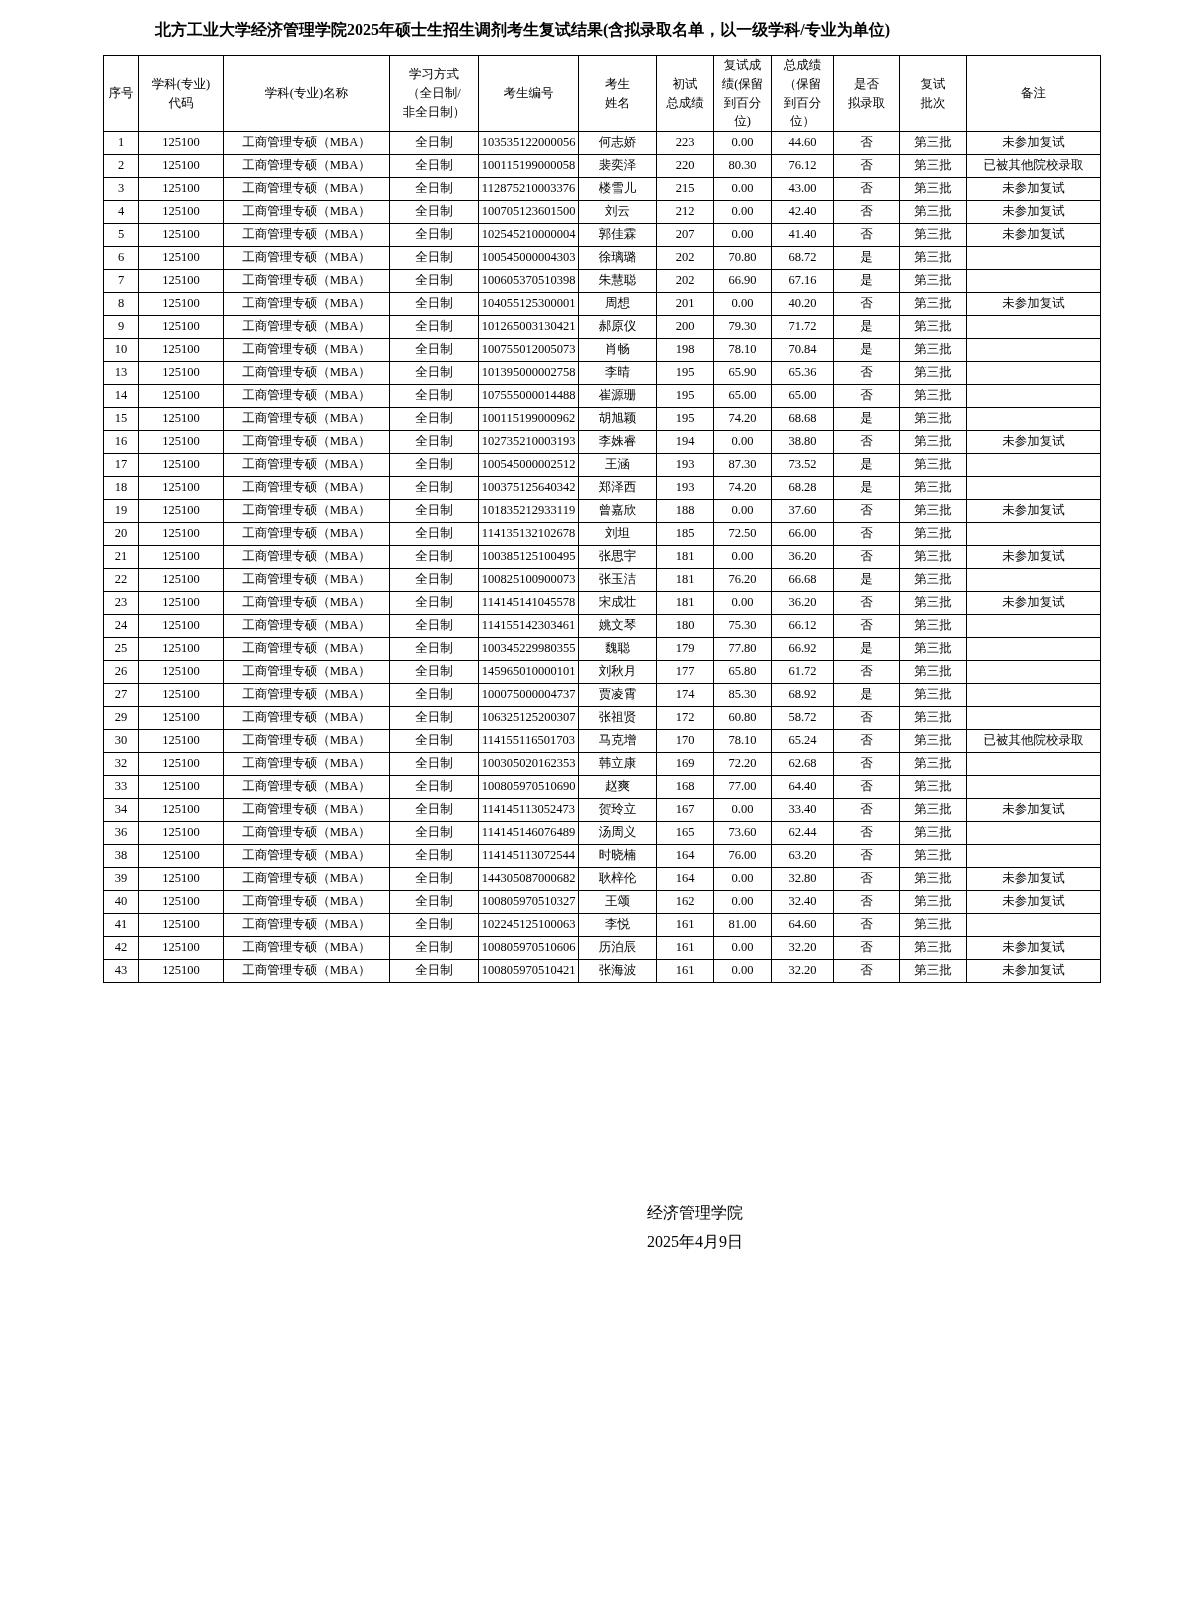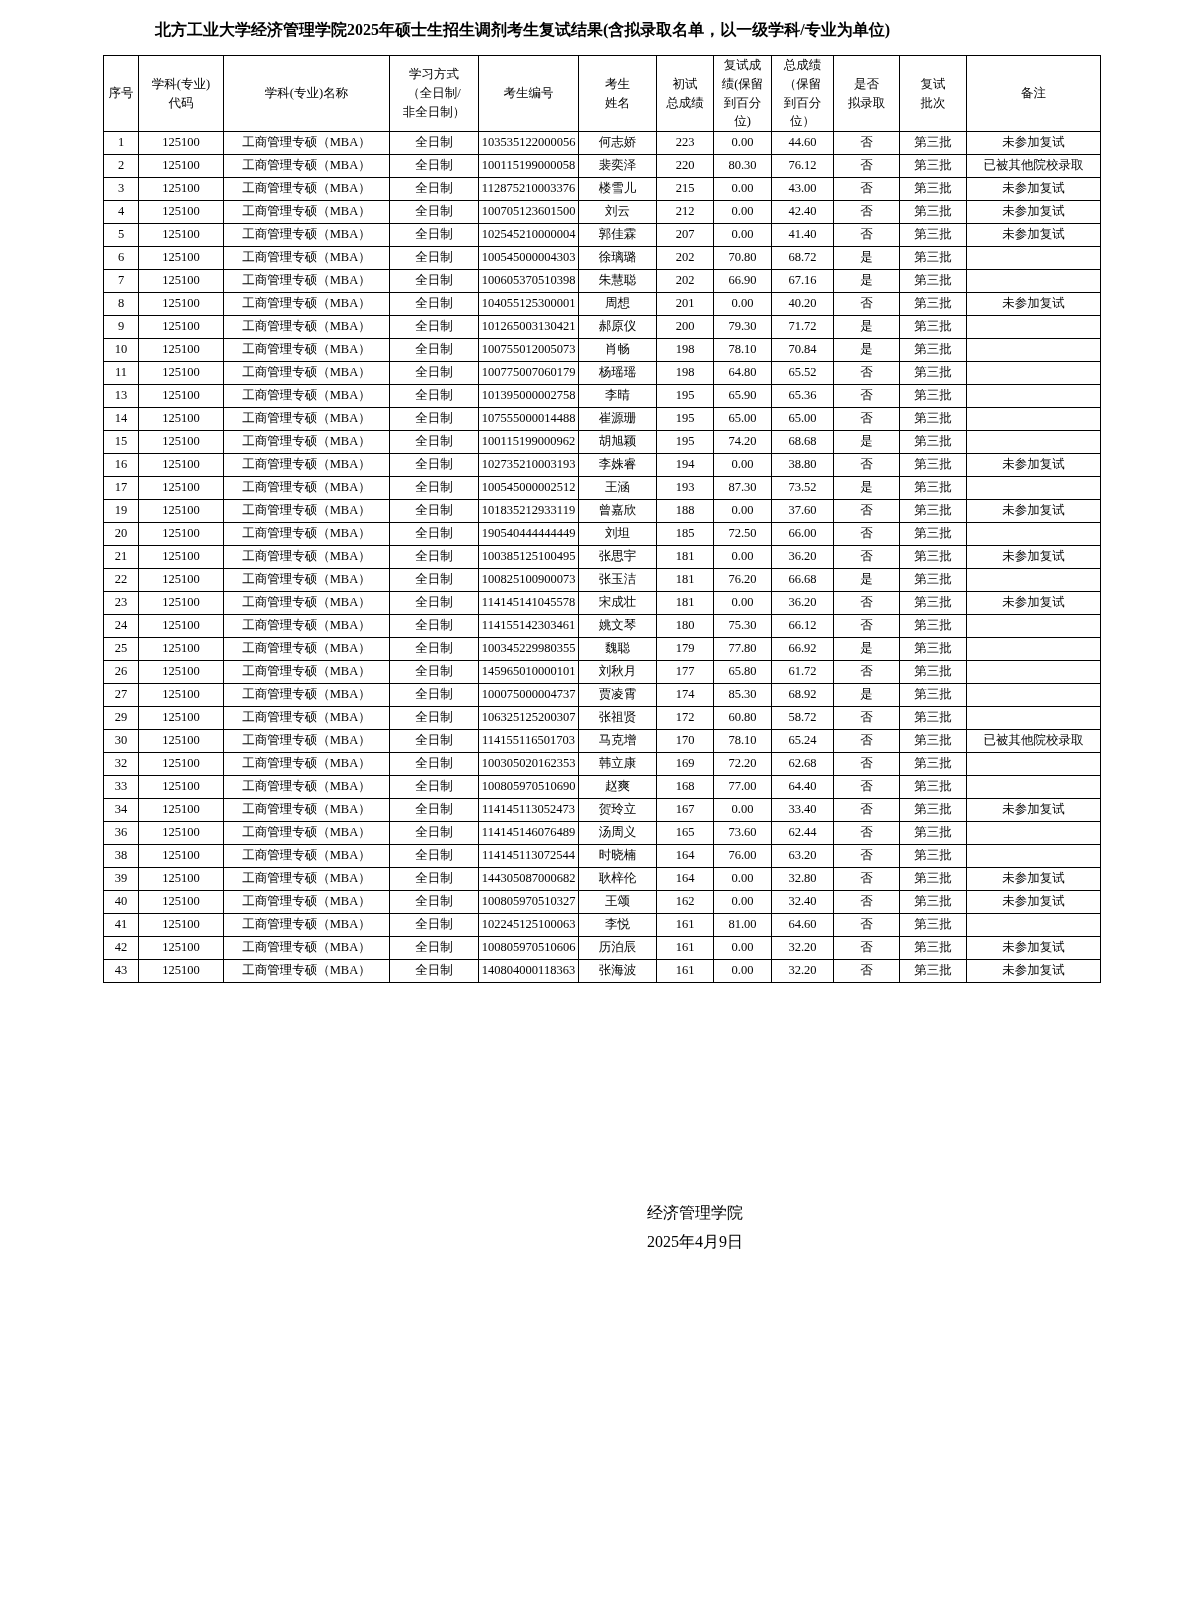--- a/index.html
+++ b/index.html
@@ -252,34 +252,20 @@
         <td>100755012005073</td>
         <td>肖畅</td>
         <td>198</td>
         <td>78.10</td>
         <td>70.84</td>
         <td>是</td>
         <td>第三批</td>
         <td></td>
       </tr>
       <tr>
-        <td>11</td>
-        <td>125100</td>
-        <td>工商管理专硕（MBA）</td>
-        <td>全日制</td>
-        <td>100775007060179</td>
-        <td>杨瑶瑶</td>
-        <td>198</td>
-        <td>64.80</td>
-        <td>65.52</td>
-        <td>否</td>
-        <td>第三批</td>
-        <td></td>
-      </tr>
-      <tr>
         <td>13</td>
         <td>125100</td>
         <td>工商管理专硕（MBA）</td>
         <td>全日制</td>
         <td>101395000002758</td>
         <td>李晴</td>
         <td>195</td>
         <td>65.90</td>
         <td>65.36</td>
         <td>否</td>
@@ -336,39 +322,53 @@
         <td>100545000002512</td>
         <td>王涵</td>
         <td>193</td>
         <td>87.30</td>
         <td>73.52</td>
         <td>是</td>
         <td>第三批</td>
         <td></td>
       </tr>
       <tr>
+        <td>18</td>
+        <td>125100</td>
+        <td>工商管理专硕（MBA）</td>
+        <td>全日制</td>
+        <td>100375125640342</td>
+        <td>郑泽西</td>
+        <td>193</td>
+        <td>74.20</td>
+        <td>68.28</td>
+        <td>是</td>
+        <td>第三批</td>
+        <td></td>
+      </tr>
+      <tr>
         <td>19</td>
         <td>125100</td>
         <td>工商管理专硕（MBA）</td>
         <td>全日制</td>
         <td>101835212933119</td>
         <td>曾嘉欣</td>
         <td>188</td>
         <td>0.00</td>
         <td>37.60</td>
         <td>否</td>
         <td>第三批</td>
         <td>未参加复试</td>
       </tr>
       <tr>
         <td>20</td>
         <td>125100</td>
         <td>工商管理专硕（MBA）</td>
         <td>全日制</td>
-        <td>190540444444449</td>
+        <td>114135132102678</td>
         <td>刘坦</td>
         <td>185</td>
         <td>72.50</td>
         <td>66.00</td>
         <td>否</td>
         <td>第三批</td>
         <td></td>
       </tr>
       <tr>
         <td>21</td>
@@ -620,21 +620,21 @@
         <td>32.20</td>
         <td>否</td>
         <td>第三批</td>
         <td>未参加复试</td>
       </tr>
       <tr>
         <td>43</td>
         <td>125100</td>
         <td>工商管理专硕（MBA）</td>
         <td>全日制</td>
-        <td>140804000118363</td>
+        <td>100805970510421</td>
         <td>张海波</td>
         <td>161</td>
         <td>0.00</td>
         <td>32.20</td>
         <td>否</td>
         <td>第三批</td>
         <td>未参加复试</td>
       </tr>
     </tbody>
 </table>

